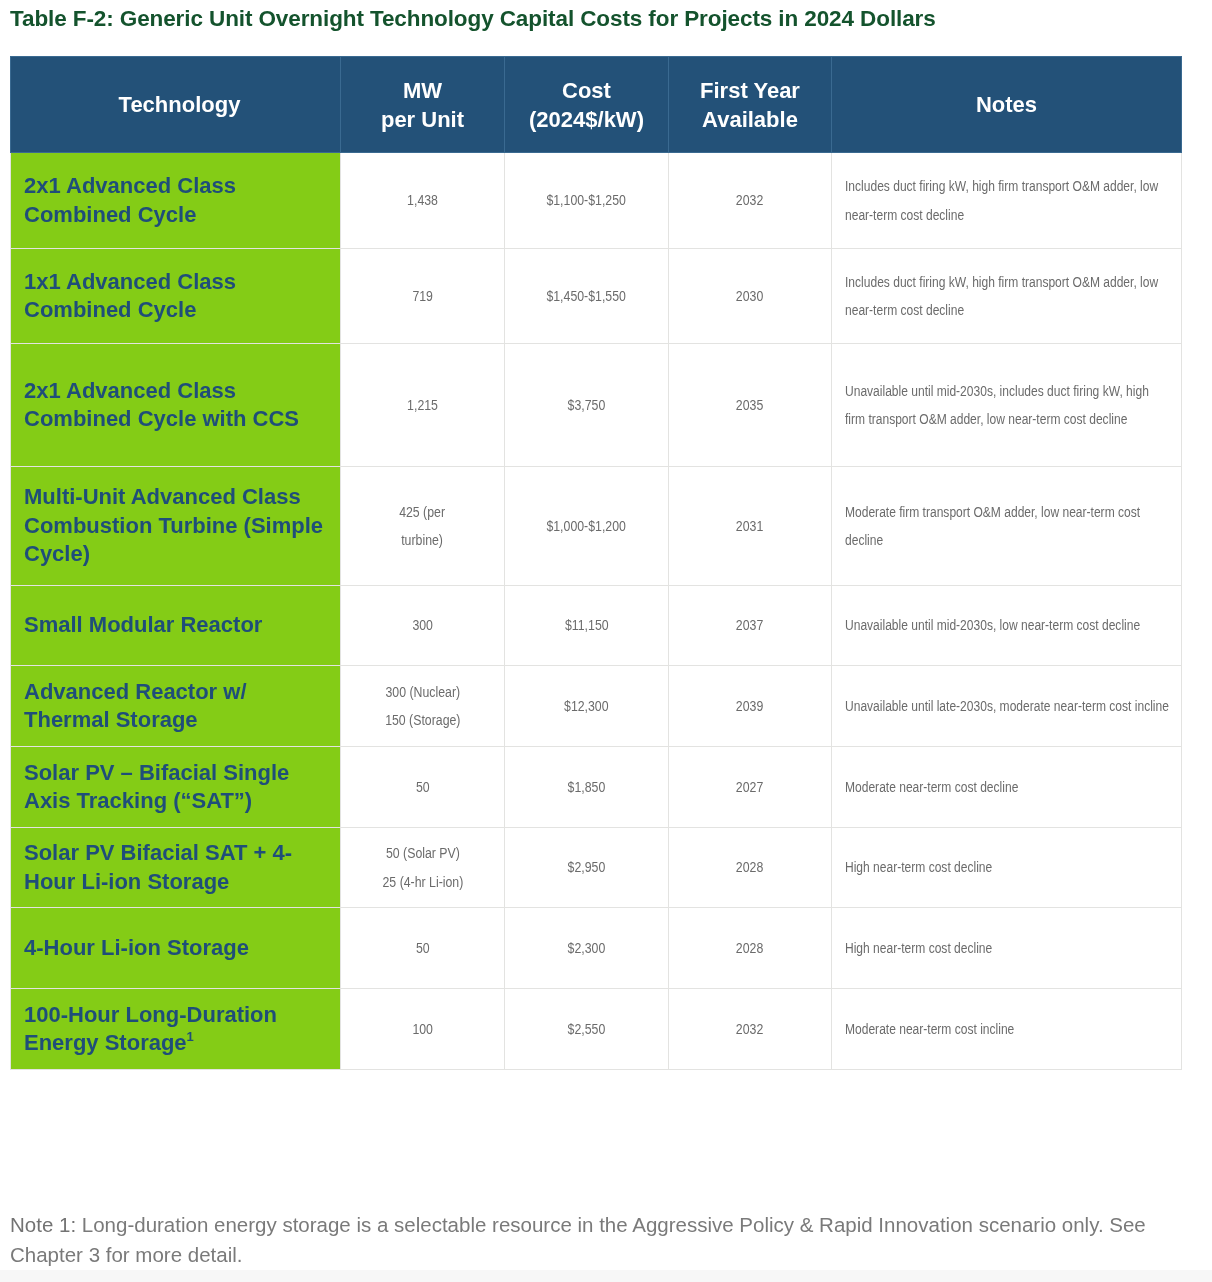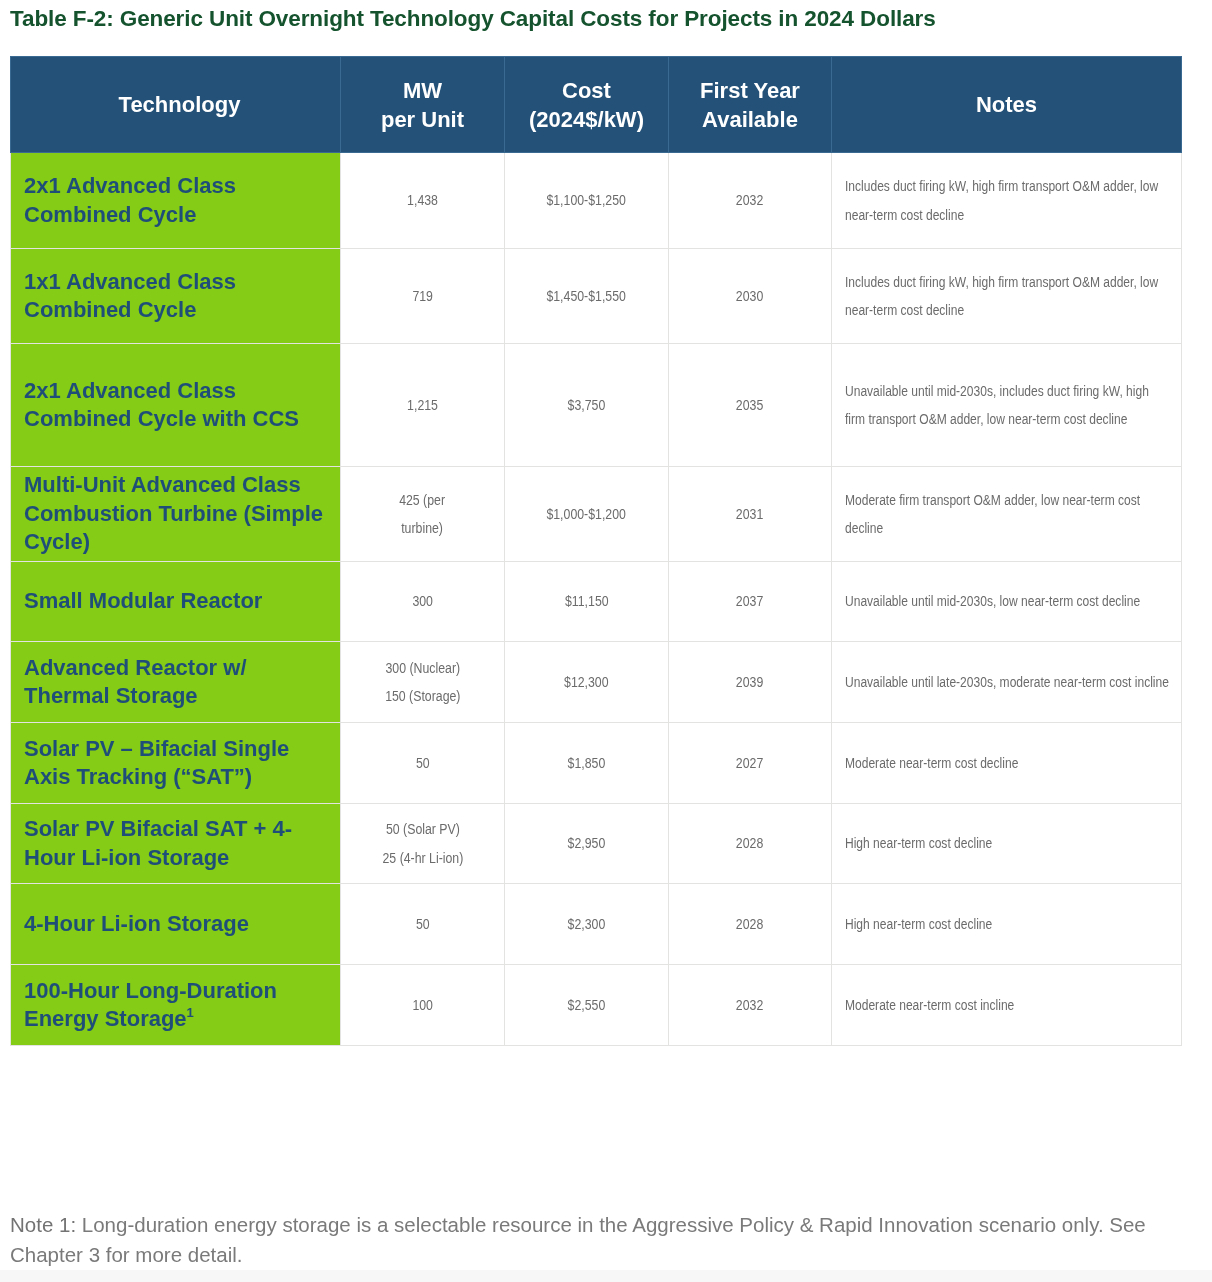--- a/index.html
+++ b/index.html
@@ -68,21 +68,21 @@
       </tr>
       <tr style="height: 123px;">
         <td class="tech"><span>2x1 Advanced Class Combined Cycle with CCS</span></td>
         <td><span class="narrowc"><span>1,215</span></span></td>
         <td><span class="narrowc">$3,750</span></td>
         <td><span class="narrowc">2035</span></td>
         <td class="notes">
           <div style="width:380px;transform:scaleX(0.86);transform-origin:left center;">Unavailable until mid-2030s, includes duct firing kW, high firm transport O&amp;M adder, low near-term cost decline</div>
         </td>
       </tr>
-      <tr style="height: 95px;">
+      <tr style="height: 119px;">
         <td class="tech"><span>Multi-Unit Advanced Class Combustion Turbine (Simple Cycle)</span></td>
         <td><span class="narrowc"><span>425 (per</span><br><span>turbine)</span></span></td>
         <td><span class="narrowc">$1,000-$1,200</span></td>
         <td><span class="narrowc">2031</span></td>
         <td class="notes">
           <div style="width:380px;transform:scaleX(0.86);transform-origin:left center;">Moderate firm transport O&amp;M adder, low near-term cost decline</div>
         </td>
       </tr>
       <tr style="height: 80px;">
         <td class="tech"><span>Small Modular Reactor</span></td>

